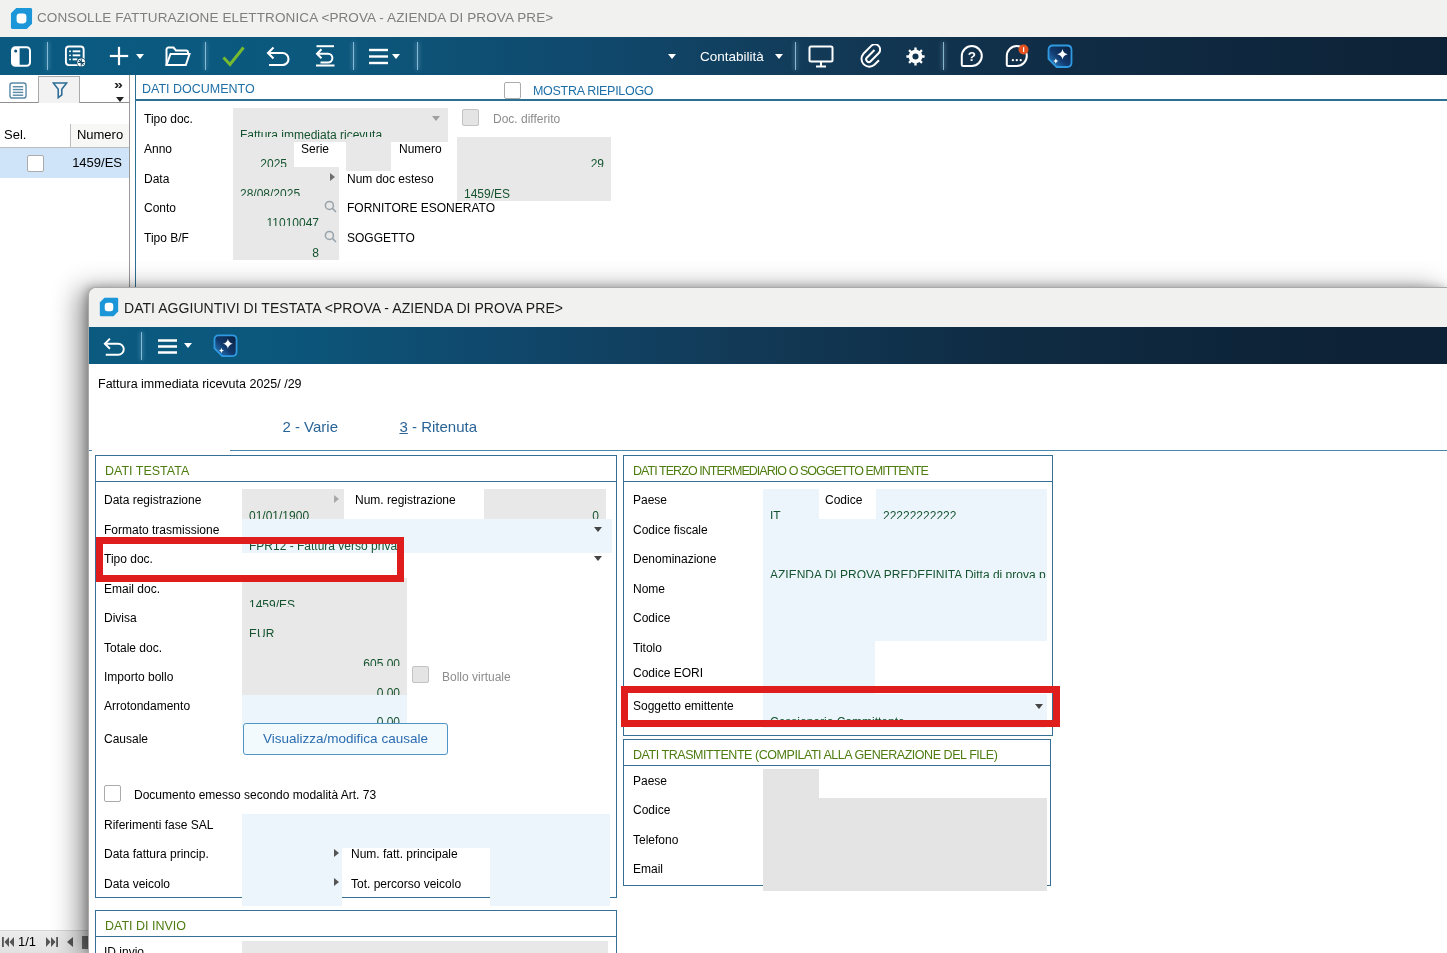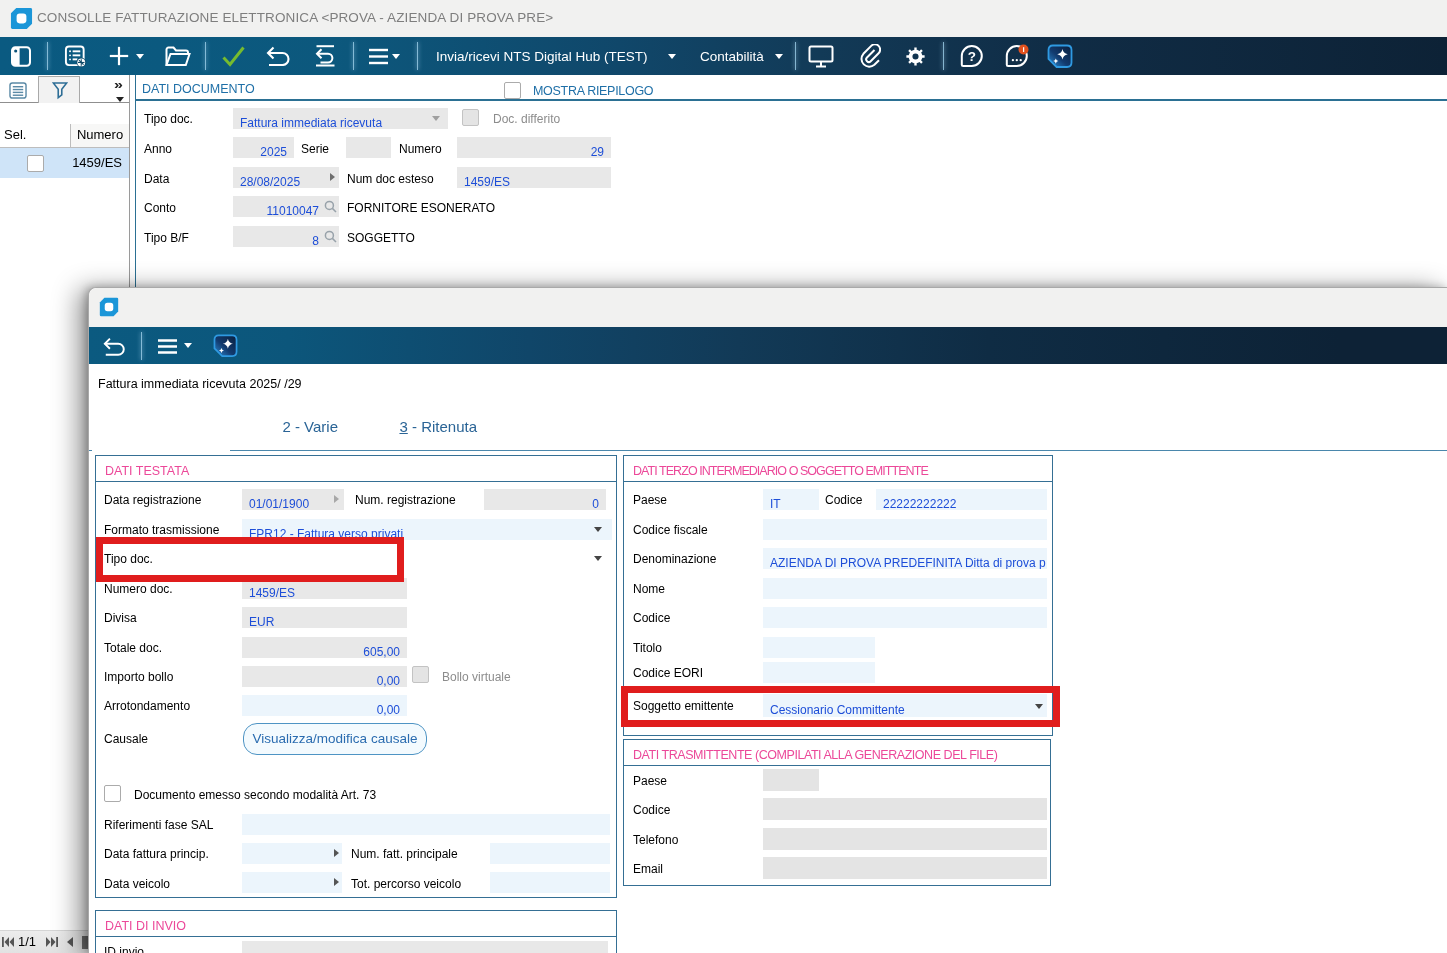--- a/index.html
+++ b/index.html
@@ -20,33 +20,33 @@
 #lgrid-hdr .c1{position:absolute;left:0;top:0;width:71px;height:24px;background:#fff;border-bottom:1px solid #bdbdbd;border-right:1px solid #bdbdbd;padding:3px 0 0 4px}
 #lgrid-hdr .c2{position:absolute;left:71px;top:0;width:58px;height:24px;background:#f7f7f6;border-bottom:1px solid #bdbdbd;padding:3px 0 0 0;text-align:center}
 #lrow{position:absolute;left:0;top:73px;width:129px;height:30px;background:#cfe4f8;font-size:13px}
 #pager{position:absolute;left:0;top:855px;width:129px;height:23px;background:linear-gradient(180deg,#ececec,#e2e2e2);border-top:1px solid #d5d5d5}
 .cb{position:absolute;width:17px;height:17px;background:#fff;border:1px solid #ababab;border-radius:2px}
 .cb.dis{background:#e4e4e4;border-color:#c3c3c3}
 #mainpanel{position:absolute;left:135px;top:75px;width:1312px;height:878px;background:#fff;border-left:1px solid #2b7093}
 .sechdr{color:#1e6fa7;font-size:12.5px;white-space:nowrap}
 .lbl{position:absolute;font-size:12px;color:#000;white-space:nowrap}
 .lblg{position:absolute;font-size:12px;color:#8c8c8c;white-space:nowrap}
-.f{position:absolute;height:21px;background:#e8e8e8;font-size:12px;line-height:21px;padding:5px 7px;color:#1d4ed8;white-space:nowrap;overflow:hidden}
+.f{position:absolute;height:21px;background:#e8e8e8;font-size:12px;line-height:21px;padding:17px 7px;color:#14532d;white-space:nowrap;overflow:hidden}
 .fb{background:#ecf5fc}
 .fr{text-align:right}
 .rarr{position:absolute;width:0;height:0;border-top:4px solid transparent;border-bottom:4px solid transparent;border-left:5px solid #6e6e6e}
 .darr{position:absolute;width:0;height:0;border-left:4.5px solid transparent;border-right:4.5px solid transparent;border-top:5px solid #444}
 .darr.dis{border-top-color:#9f9f9f}
 #dialog{position:absolute;left:88px;top:287px;width:1359px;height:666px;background:#fff;border-top:1px solid #a9a9a9;border-left:1px solid #a9a9a9;border-radius:8px 0 0 0;box-shadow:-10px 2px 26px rgba(0,0,0,.42),-2px 0 8px rgba(0,0,0,.25);overflow:hidden}
 #dtitle{position:absolute;left:0;top:0;width:1359px;height:39px;background:#f1f1f0;border-radius:8px 0 0 0}
 #dtitle .txt{position:absolute;left:35px;top:12px;font-size:14px;color:#1c1c1c;letter-spacing:.05px;white-space:nowrap}
 #dtoolbar{position:absolute;left:0;top:39px;width:1359px;height:37px;
  background:linear-gradient(90deg,#0b5a80 0px,#0c567b 200px,#104669 440px,#123a57 650px,#0f2c44 900px,#0d2236 1250px)}
 .group{position:absolute;border:1px solid #356f94}
-.gtitle{position:absolute;left:9px;top:8px;color:#ec4899;font-size:12.5px;white-space:nowrap}
+.gtitle{position:absolute;left:9px;top:8px;color:#4d7c0f;font-size:12.5px;white-space:nowrap}
 .gline{position:absolute;left:0;top:25px;width:100%;border-top:1px solid #356f94}
 .redbox{position:absolute;border:7px solid #e01d1d;z-index:5}
 .g2{background:#e4e4e4}
 #tabactive{position:absolute;left:3px;top:0;width:138px;height:47px;border:1px solid #4a87ac;border-bottom:none;border-radius:3px 3px 0 0;background:linear-gradient(180deg,#ddeffb,#fbfdff 80%);color:#2a6496;font-size:15px;text-align:center;line-height:46px}
 .tabinact{position:absolute;top:0;height:47px;color:#2a6496;font-size:15px;text-align:right;line-height:46px}
 </style></head>
 <body>
 <div id="titlebar">
 <svg class="abs" style="left:10px;top:7px" width="23" height="23" viewBox="0 0 24 24">
       <path d="M1 6.5 L6.5 1 H21.5 Q23 1 23 2.5 V17.5 L17.5 23 H2.5 Q1 23 1 21.5 Z" fill="#1b96d8"></path>
@@ -117,21 +117,20 @@
 <div class="tsep" style="left:353px"></div>
 <div class="tico" style="left:369px">
       <svg width="19" height="17" viewBox="0 0 19 17" stroke="#fff" stroke-width="2.4" fill="none">
         <line x1="0" y1="2" x2="19" y2="2"></line>
         <line x1="0" y1="8.5" x2="19" y2="8.5"></line>
         <line x1="0" y1="15" x2="19" y2="15"></line>
       </svg>
     </div>
 <div class="caret abs" style="left:392px;top:17px"></div>
 <div class="tsep" style="left:417px"></div>
-<div class="ttxt" style="left:436px">Invia/ricevi NTS Digital Hub (TEST)</div>
 <div class="caret abs" style="left:668px;top:17px"></div>
 <div class="ttxt" style="left:700px">Contabilità</div>
 <div class="caret abs" style="left:775px;top:17px"></div>
 <div class="tsep" style="left:795px"></div>
 <div class="tico" style="left:808px">
       <svg width="26" height="23" viewBox="0 0 26 23" fill="none" stroke="#fff" stroke-width="2">
         <rect x="1.5" y="1.5" width="23" height="15" rx="1.5"></rect>
         <line x1="13" y1="16.5" x2="13" y2="21"></line>
         <line x1="8" y1="21.5" x2="18" y2="21.5"></line>
       </svg>
@@ -257,20 +256,21 @@
       <line x1="8.4" y1="8.4" x2="12" y2="12"></line>
     </svg>
 <div class="lbl" style="left:211px;top:156px">SOGGETTO</div>
 </div>
 <div id="dialog">
 <div id="dtitle">
 <svg class="abs" style="left:10px;top:9px" width="20" height="20" viewBox="0 0 24 24">
         <path d="M1 6.5 L6.5 1 H21.5 Q23 1 23 2.5 V17.5 L17.5 23 H2.5 Q1 23 1 21.5 Z" fill="#1b96d8"></path>
         <rect x="6.9" y="6.9" width="10.2" height="10.2" rx="3.2" fill="#fff"></rect>
       </svg>
+<div class="txt">DATI AGGIUNTIVI DI TESTATA &lt;PROVA - AZIENDA DI PROVA PRE&gt;</div>
 </div>
 <div id="dtoolbar">
 <div class="tico" style="left:14px">
         <svg width="24" height="19" viewBox="0 0 26 20" fill="none" stroke="#fff" stroke-width="2.1">
           <path d="M7.5 1.5 L2 7 L7.5 12.5"></path>
           <path d="M2 7 H16.5 A6 6 0 0 1 16.5 19 H3"></path>
         </svg>
       </div>
 <div class="tsep" style="left:52px"></div>
 <div class="tico" style="left:69px">
@@ -310,34 +310,34 @@
 <div class="f" style="left:153px;top:125px;width:102px">01/01/1900</div>
 <div class="rarr abs" style="left:245px;top:131px;border-left-color:#a8a8a8"></div>
 <div class="lbl" style="left:266px;top:129px">Num. registrazione</div>
 <div class="f fr" style="left:395px;top:125px;width:122px">0</div>
 <div class="lbl" style="left:15px;top:159px">Formato trasmissione</div>
 <div class="f fb" style="left:153px;top:155px;width:370px">FPR12 - Fattura verso privati</div>
 <div class="darr abs" style="left:505px;top:163px"></div>
 <div class="lbl" style="left:15px;top:188px">Tipo doc.</div>
 <div class="darr abs" style="left:505px;top:192px"></div>
 <div class="redbox" style="left:7px;top:173px;width:308px;height:45px"></div>
-<div class="lbl" style="left:15px;top:218px">Numero doc.</div>
+<div class="lbl" style="left:15px;top:218px">Email doc.</div>
 <div class="f" style="left:153px;top:214px;width:165px">1459/ES</div>
 <div class="lbl" style="left:15px;top:247px">Divisa</div>
 <div class="f" style="left:153px;top:243px;width:165px">EUR</div>
 <div class="lbl" style="left:15px;top:277px">Totale doc.</div>
 <div class="f fr" style="left:153px;top:273px;width:165px">605,00</div>
 <div class="lbl" style="left:15px;top:306px">Importo bollo</div>
 <div class="f fr" style="left:153px;top:302px;width:165px">0,00</div>
 <div class="cb dis abs" style="left:323px;top:302px"></div>
 <div class="lblg" style="left:353px;top:306px">Bollo virtuale</div>
 <div class="lbl" style="left:15px;top:335px">Arrotondamento</div>
 <div class="f fb fr" style="left:153px;top:331px;width:165px">0,00</div>
 <div class="lbl" style="left:15px;top:368px">Causale</div>
-<div class="abs" style="left:154px;top:359px;width:184px;height:32px;border:1px solid #4e94c4;border-radius:14px;background:#f3fafe;color:#2b6cb0;font-size:13.5px;text-align:center;line-height:30px">Visualizza/modifica causale</div>
+<div class="abs" style="left:154px;top:359px;width:205px;height:32px;border:1px solid #4e94c4;border-radius:3px;background:#f3fafe;color:#2b6cb0;font-size:13.5px;text-align:center;line-height:30px">Visualizza/modifica causale</div>
 <div class="cb abs" style="left:15px;top:421px"></div>
 <div class="lbl" style="left:45px;top:424px">Documento emesso secondo modalità Art. 73</div>
 <div class="lbl" style="left:15px;top:454px">Riferimenti fase SAL</div>
 <div class="f fb" style="left:153px;top:450px;width:368px"></div>
 <div class="lbl" style="left:15px;top:483px">Data fattura princip.</div>
 <div class="f fb" style="left:153px;top:479px;width:100px"></div>
 <div class="rarr abs" style="left:245px;top:485px;border-left-color:#555"></div>
 <div class="lbl" style="left:262px;top:483px">Num. fatt. principale</div>
 <div class="f fb" style="left:401px;top:479px;width:120px"></div>
 <div class="lbl" style="left:15px;top:513px">Data veicolo</div>

